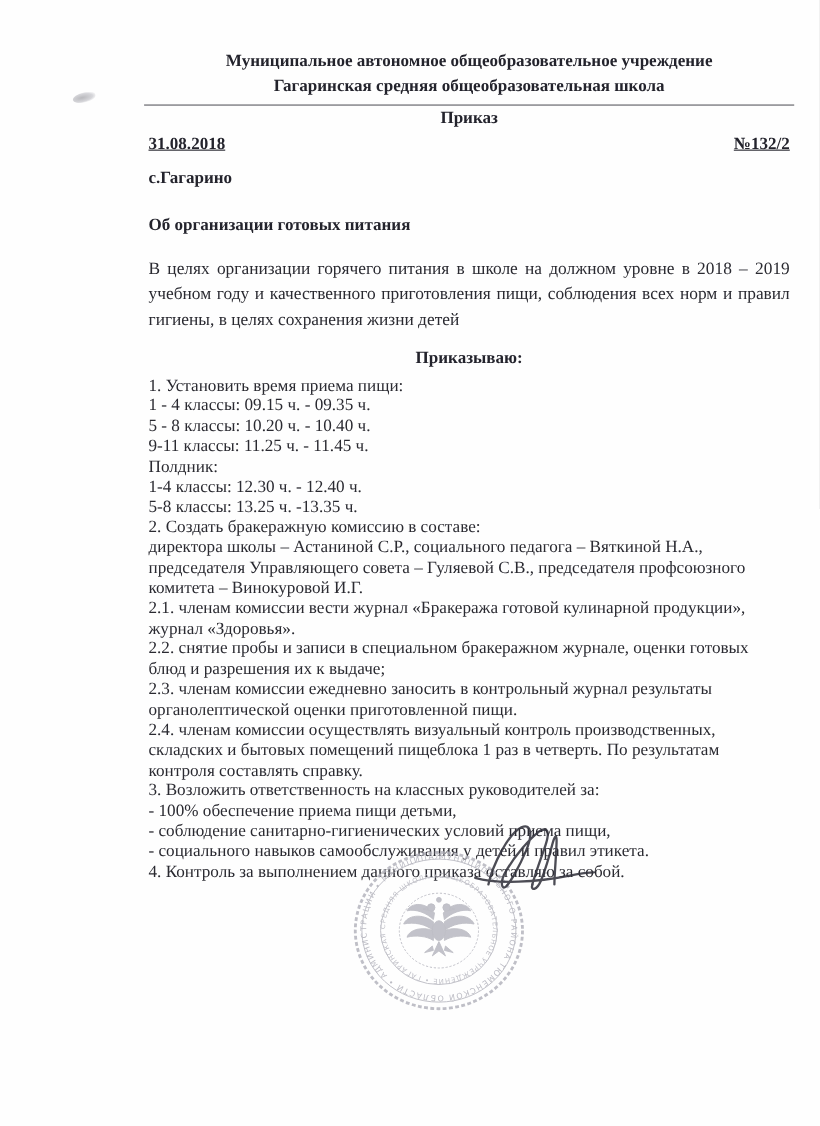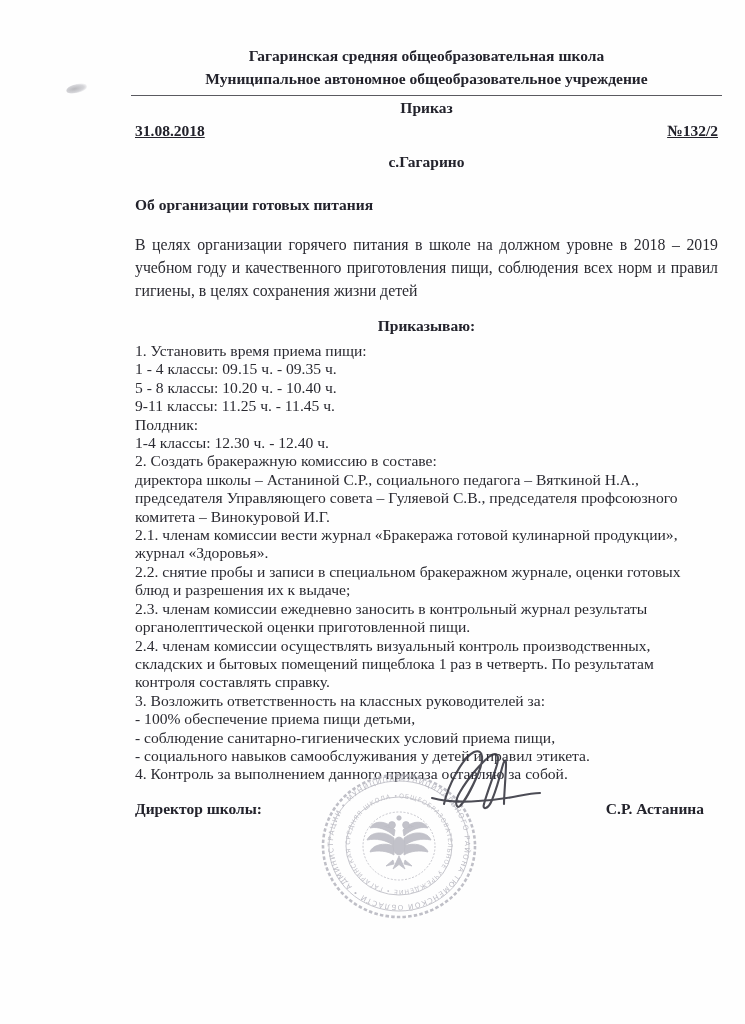--- a/index.html
+++ b/index.html
@@ -42,21 +42,20 @@
   .meta-row {
     display: flex;
     justify-content: space-between;
     font-weight: bold;
     font-size: 15.5px;
     margin-top: 5px;
     color: #23232c;
     text-decoration: underline;
   }
   .place {
-    text-align: center;
     font-weight: bold;
     font-size: 15.5px;
     margin-top: 13px;
     color: #23232c;
   }
   .subject {
     font-weight: bold;
     font-size: 15.5px;
     margin-top: 25px;
     color: #23232c;
@@ -119,57 +118,54 @@
   }
 </style>
 </head>
 <body>
 
 <div class="page">
 
   <div class="smudge"></div>
 
   <div class="content">
+    <div class="org-line">Муниципальное автономное общеобразовательное учреждение</div>
     <div class="org-line">Гагаринская средняя общеобразовательная школа</div>
-    <div class="org-line">Муниципальное автономное общеобразовательное учреждение</div>
     <hr class="header-rule">
     <div class="doc-type">Приказ</div>
     <div class="meta-row">
       <span>31.08.2018</span>
       <span>№132/2</span>
     </div>
     <div class="place">с.Гагарино</div>
     <div class="subject">Об организации готовых питания</div>
     <p class="preamble">В целях организации горячего питания в школе на должном уровне в 2018 – 2019 учебном году и качественного приготовления пищи, соблюдения всех норм и правил гигиены, в целях сохранения жизни детей</p>
     <div class="resolve-word">Приказываю:</div>
 
     <div class="order-body">
       <p>1. Установить время приема пищи:</p>
       <p>1 - 4 классы: 09.15 ч. - 09.35 ч.</p>
       <p>5 - 8 классы: 10.20 ч. - 10.40 ч.</p>
       <p>9-11 классы: 11.25 ч. - 11.45 ч.</p>
       <p>Полдник:</p>
       <p>1-4 классы: 12.30 ч. - 12.40 ч.</p>
+      <p>5-8 классы: 13.25 ч. -13.35 ч.</p>
       <p>2. Создать бракеражную комиссию в составе:</p>
       <p>директора школы – Астаниной С.Р., социального педагога – Вяткиной Н.А., председателя Управляющего совета – Гуляевой С.В., председателя профсоюзного комитета – Винокуровой И.Г.</p>
       <p>2.1. членам комиссии вести журнал «Бракеража готовой кулинарной продукции», журнал «Здоровья».</p>
       <p>2.2. снятие пробы и записи в специальном бракеражном журнале, оценки готовых блюд и разрешения их к выдаче;</p>
       <p>2.3. членам комиссии ежедневно заносить в контрольный журнал результаты органолептической оценки приготовленной пищи.</p>
       <p>2.4. членам комиссии осуществлять визуальный контроль производственных, складских и бытовых помещений пищеблока 1 раз в четверть. По результатам контроля составлять справку.</p>
       <p>3. Возложить ответственность на классных руководителей за:</p>
       <p>- 100% обеспечение приема пищи детьми,</p>
       <p>- соблюдение санитарно-гигиенических условий приема пищи,</p>
       <p>- социального навыков самообслуживания у детей и правил этикета.</p>
       <p>4. Контроль за выполнением данного приказа оставляю за собой.</p>
     </div>
 
-    <div class="sig-row">
-      <span>Директор  школы:</span>
-      <span class="sig-name">С.Р. Астанина</span>
-    </div>
   </div>
 
   <div class="stamp-wrap">
     <svg width="170" height="156" viewBox="0 0 170 156">
       <defs>
         <path id="ringOuter" d="M85,13 a66,62 0 1,1 -0.01,0" fill="none"></path>
         <path id="ringInner" d="M85,30 a49,46 0 1,1 -0.01,0" fill="none"></path>
       </defs>
       <g stroke="#b2b2bb" fill="none">
         <ellipse cx="85" cy="78" rx="76" ry="71" stroke-width="2.6" stroke-dasharray="3.5 2.2"></ellipse>

